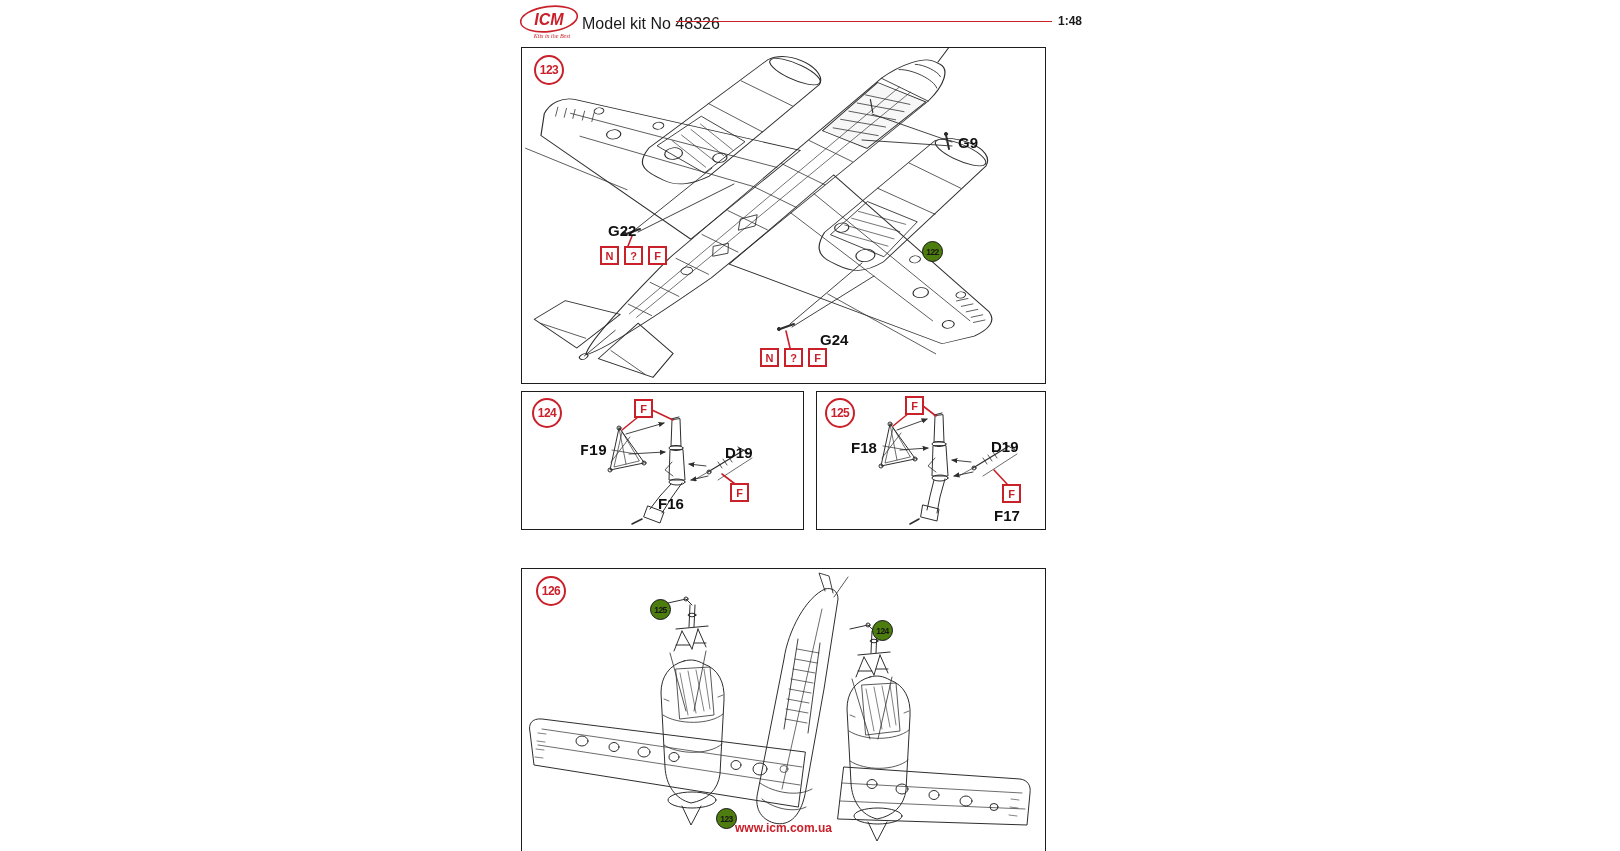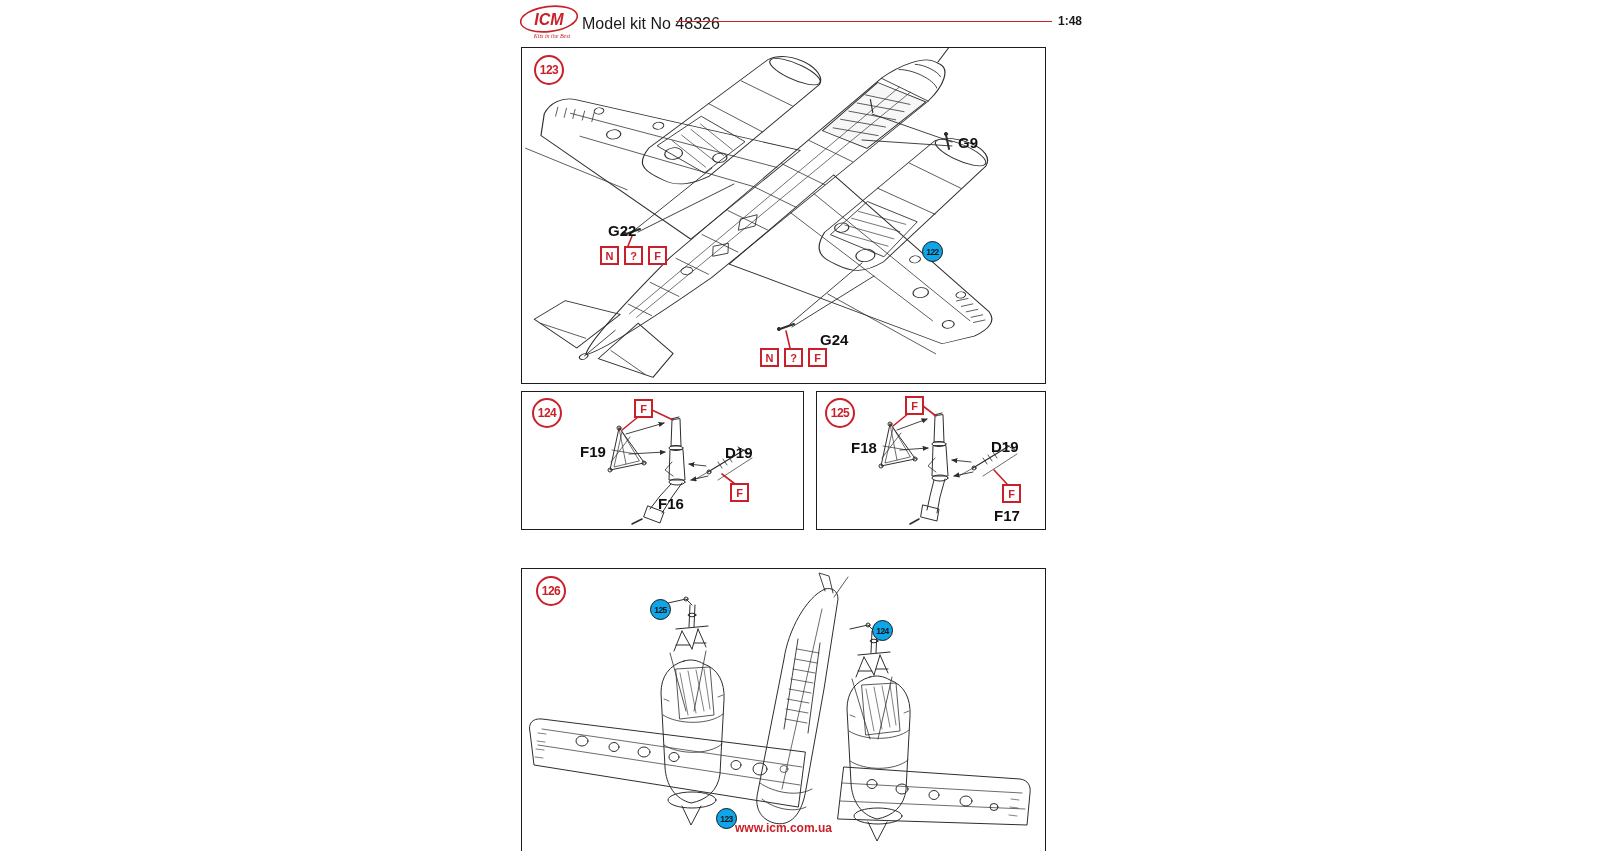--- a/index.html
+++ b/index.html
@@ -17,21 +17,21 @@
   #p125{left:816px;top:391px;width:230px;height:139px;}
   #p126{left:521px;top:568px;width:525px;height:357px;}
   .panel svg{position:absolute;left:0;top:0;}
   
   .stepbadge{position:absolute;width:26px;height:26px;border:2.6px solid #c9202a;border-radius:50%;
     color:#c9202a;font-weight:bold;font-size:12px;display:flex;align-items:center;justify-content:center;
     background:#fff;box-shadow:inset 0 0 0 1px #fff;letter-spacing:-0.5px;z-index:5;}
   
   .refbadge{position:absolute;width:19px;height:19px;border:1.6px solid #161616;border-radius:50%;
     color:#161616;font-weight:bold;font-size:8.5px;display:flex;align-items:center;justify-content:center;
-    background:#0ea5e9;letter-spacing:-0.5px;z-index:5;}
+    background:#4d7c0f;letter-spacing:-0.5px;z-index:5;}
   
   .plabel{position:absolute;font-weight:bold;font-size:15px;color:#101010;white-space:nowrap;z-index:4;}
   
   .gluerow{position:absolute;display:flex;gap:5px;z-index:5;}
   .gluebox{width:15px;height:15px;border:2px solid #c9202a;background:#fff;color:#c9202a;
     font-weight:bold;font-size:11px;display:flex;align-items:center;justify-content:center;}
   .gluebox.single{position:absolute;z-index:5;}
   
   #page-number{position:absolute;left:523px;top:852px;font-size:12px;color:#737373;}
   #site-label{position:absolute;left:521px;top:821px;width:525px;text-align:center;
@@ -179,21 +179,21 @@
         <path d="M 107 62 L 143 60" marker-end="url(#arA)" stroke-width="0.9"></path>
         <path d="M 184 74 L 167 72" marker-end="url(#arA)" stroke-width="0.9"></path>
         <path d="M 186 84 L 169 88" marker-end="url(#arA)" stroke-width="0.9"></path>
 
         <path d="M 116 25 L 100 38 M 130 18 L 151 28 M 213 92 L 200 82" stroke="#c9202a" stroke-width="1.6"></path>
       </g>
     </svg>
     <div class="stepbadge" style="left:10px;top:6px;">124</div>
     <div class="gluebox single" style="left:112px;top:7px;">F</div>
     <div class="gluebox single" style="left:208px;top:91px;">F</div>
-    <div class="plabel" style="left:58px;top:51px;">F19</div>
+    <div class="plabel" style="left:58px;top:51px;font-family:Liberation Mono, monospace;">F19</div>
     <div class="plabel" style="left:203px;top:52px;">D19</div>
     <div class="plabel" style="left:93px;top:103px;padding-left:43px;">F16</div>
   </div>
 
   <div class="panel" id="p125">
     <svg width="227" height="136" viewBox="0 0 227 136">
       <defs>
         <marker id="arB" markerWidth="8" markerHeight="8" refX="6" refY="3" orient="auto">
           <path d="M0,0 L7,3 L0,6 Z" fill="#2e2e2e"></path>
         </marker>

